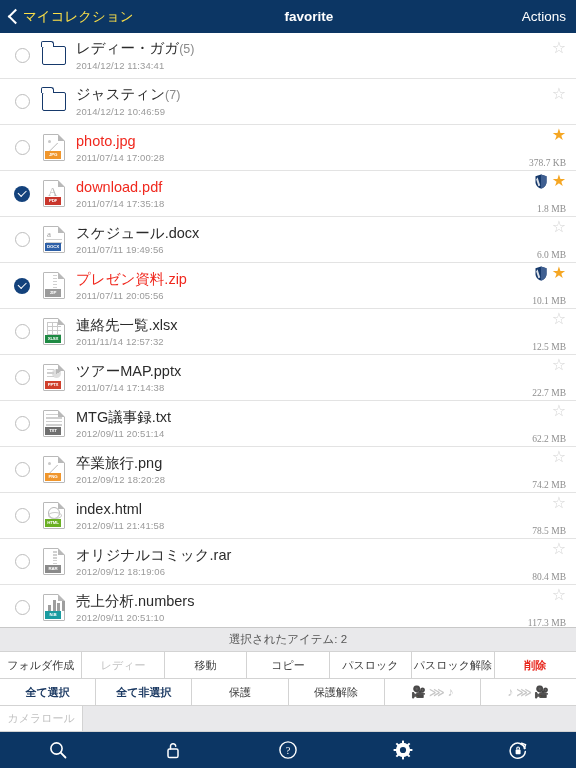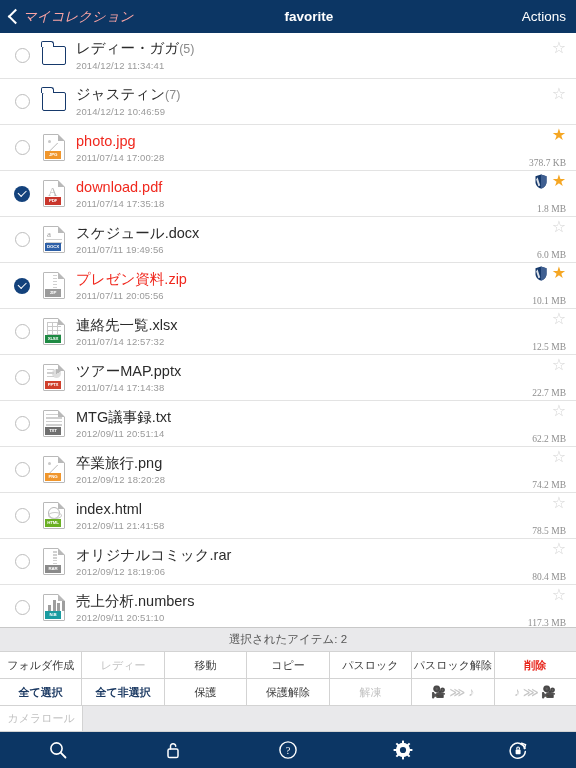--- a/index.html
+++ b/index.html
@@ -16,21 +16,21 @@
     height: 33px; background: #0c3664; color: #fff;
     display: flex; align-items: center; position: relative; flex: 0 0 33px;
   }
   .nav-back { display: flex; align-items: center; padding-left: 6px; cursor: pointer; }
   .chev { width: 13px; height: 13px; position: relative; margin-right: 4px; }
   .chev::before{
     content:""; position:absolute; left:4px; top:1px; width:9px; height:9px;
     border-left:2.6px solid #fff; border-bottom:2.6px solid #fff;
     transform: rotate(45deg);
   }
-  .nav-back-label { font-size: 13.5px; color: #fca5a5; letter-spacing:0px;font-style:italic; }
+  .nav-back-label { font-size: 13.5px; color: #fde047; letter-spacing:0px; }
   .nav-title {
     position:absolute; left:0; right:0; text-align:center;
     font-size: 13.5px; font-weight: bold; color:#fff; pointer-events:none;margin-left:42px;
   }
   .nav-actions { margin-left:auto; padding-right:10px; font-size:13.5px; color:#fff; cursor:pointer; }
 
   
   .list { flex: 1 1 auto; background:#fff; overflow:hidden; }
   .row {
     height: 46px; display:flex; align-items:center;
@@ -306,21 +306,21 @@
           <div class="cb-off"></div>
         </div>
         <div class="icon-wrap">
           <div class="doc">
             <div class="xl-glyph"></div>
             <div class="tag t-xlsx">XLSX</div>
           </div>
         </div>
         <div class="meta">
           <div class="fname">連絡先一覧.xlsx</div>
-          <div class="fdate">2011/07/14 12:57:32</div>
+          <div class="fdate">2011/11/14 12:57:32</div>
         </div>
         <div class="right">
           <div class="badges">
             <span class="star">☆</span>
           </div>
           <div class="fsize">12.5 MB</div>
         </div>
       </div>
       <div class="row">
         <div class="cb">
@@ -478,21 +478,20 @@
         <div class="btn plain">コピー</div>
         <div class="btn plain">パスロック</div>
         <div class="btn plain">パスロック解除</div>
         <div class="btn danger">削除</div>
       </div>
     <div class="btn-row" id="btn-row-2">
         <div class="btn">全て選択</div>
         <div class="btn">全て非選択</div>
         <div class="btn plain">保護</div>
         <div class="btn plain">保護解除</div>
-        <div class="btn disabled">解凍</div>
         <div class="btn">
           <span class="conv">
             <span class="g">🎥</span>
             <span>⋙</span>
             <span class="g">♪</span>
           </span>
         </div>
         <div class="btn">
           <span class="conv">
             <span class="g">♪</span>

